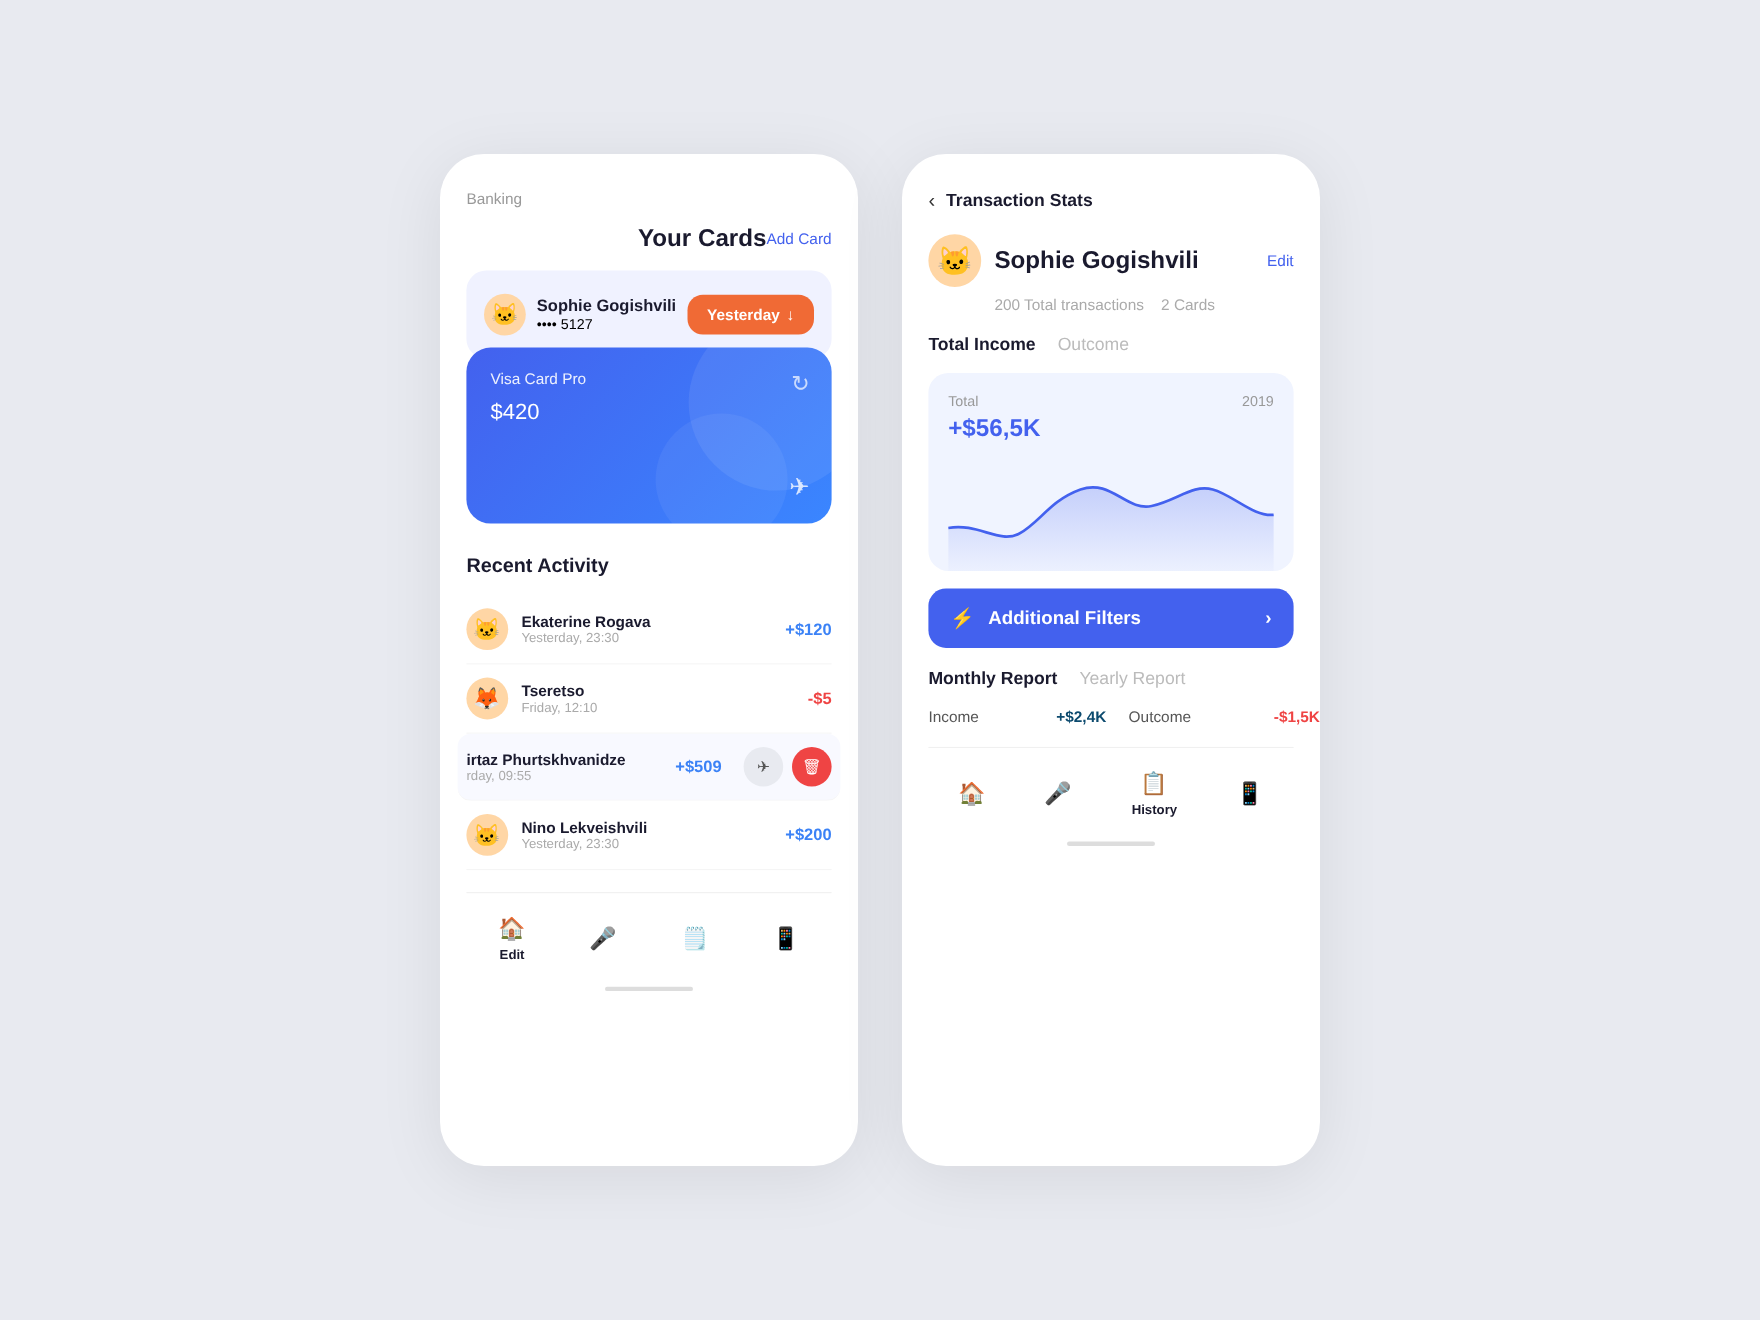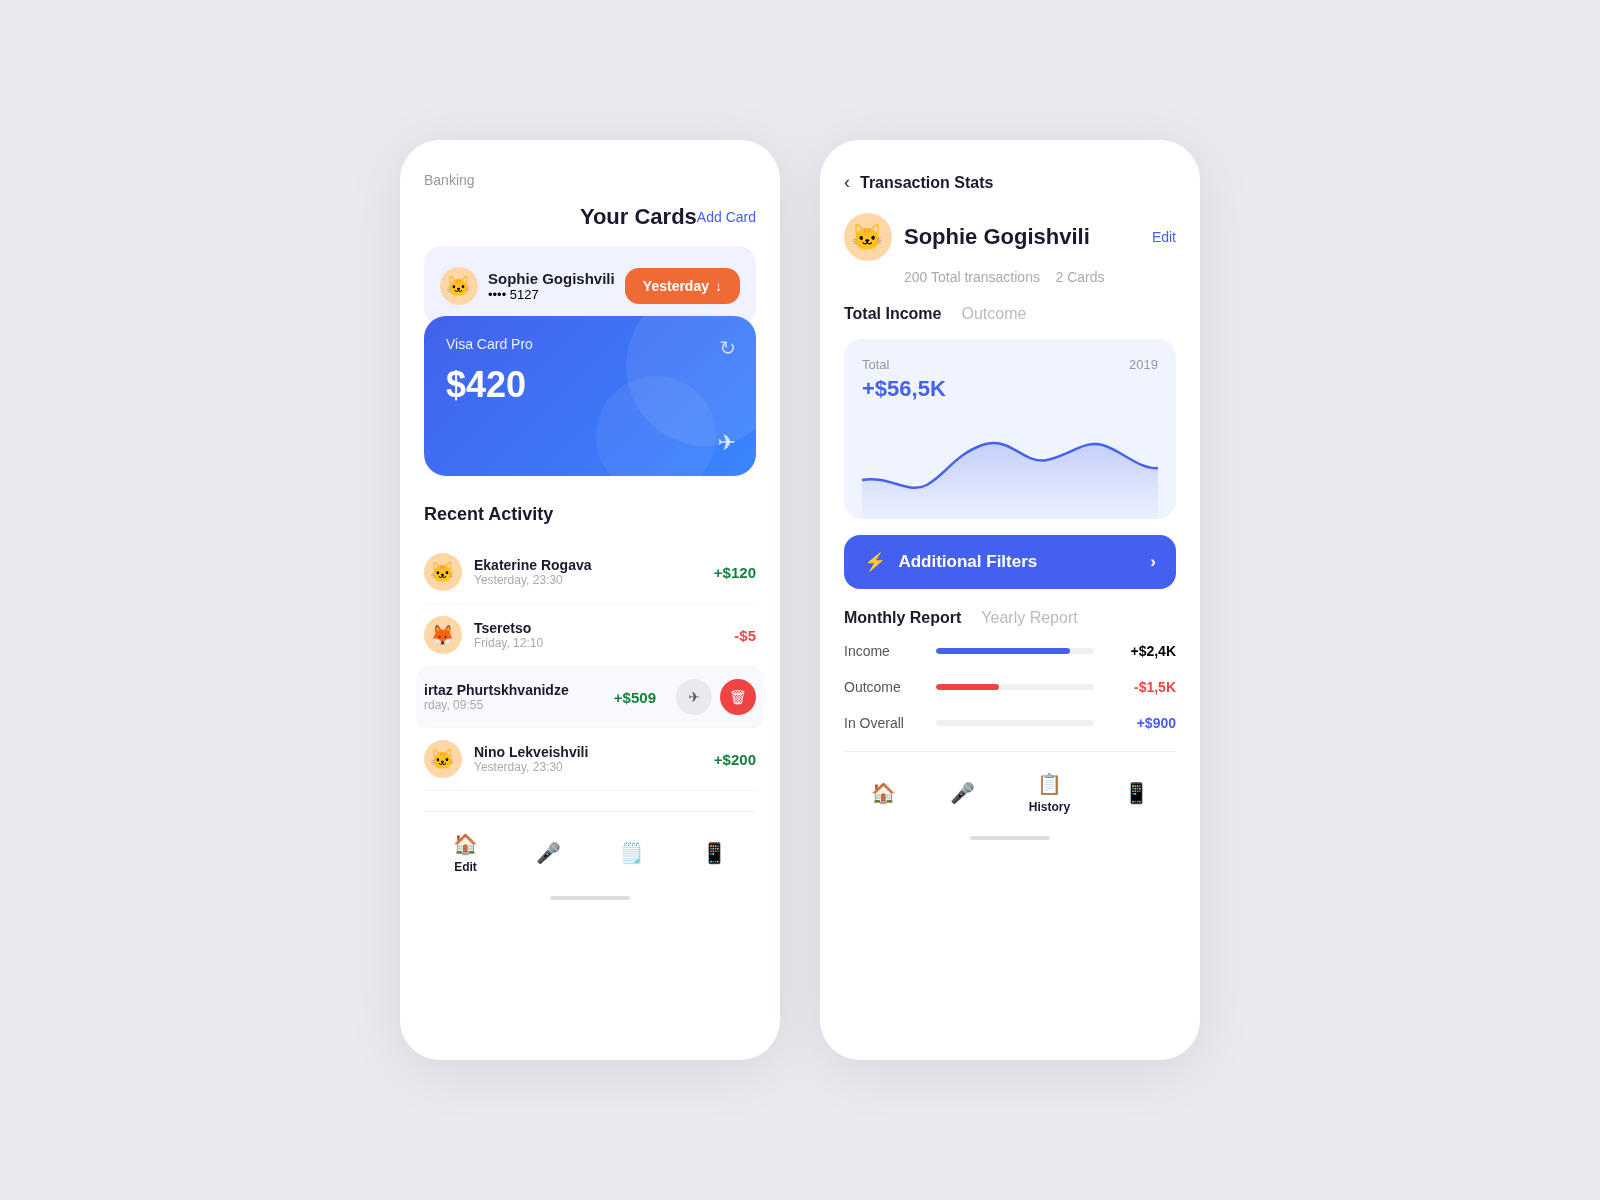--- a/index.html
+++ b/index.html
@@ -141,22 +141,22 @@
       border-radius: 50%;
     }
     .visa-card-name {
       color: rgba(255,255,255,0.9);
       font-size: 14px;
       font-weight: 500;
       margin-bottom: 12px;
     }
     .visa-card-amount {
       color: #fff;
-      font-size: 36px;
-      font-weight: 700;
+      font-size: 20px;
+      font-weight: 400;
     }
     .visa-card-icons {
       position: absolute;
       right: 20px;
       bottom: 20px;
       display: flex;
       gap: 16px;
     }
     .refresh-icon {
       position: absolute;
@@ -197,21 +197,21 @@
       color: #1a1a2e;
     }
     .activity-time {
       font-size: 12px;
       color: #aaa;
     }
     .activity-amount {
       font-size: 15px;
       font-weight: 700;
     }
-    .amount-pos { color: #15803d; }
+    .amount-pos { color: #3b82f6; }
     .amount-neg { color: #ef4444; }
     .action-btns {
       display: flex;
       gap: 8px;
       margin-left: 8px;
     }
     .action-btn {
       width: 36px;
       height: 36px;
       border-radius: 50%;
@@ -381,22 +381,22 @@
       font-weight: 700;
       color: #1a1a2e;
       cursor: pointer;
     }
     .report-tab.inactive {
       font-weight: 400;
       color: #bbb;
     }
     .report-list {
       display: flex;
-      flex-direction: column;
-      gap: 20px;
+      flex-direction: row;
+      gap: 8px;
       margin-bottom: 20px;
     }
     .report-item {
       display: flex;
       align-items: center;
       gap: 12px;
     }
     .report-item-label {
       font-size: 14px;
       color: #555;
@@ -414,21 +414,21 @@
       border-radius: 3px;
     }
     .report-bar.income { background: #4361ee; }
     .report-bar.outcome { background: #ef4444; }
     .report-amount {
       font-size: 14px;
       font-weight: 700;
       width: 70px;
       text-align: right;
     }
-    .report-amount.pos { color: #000000; }
+    .report-amount.pos { color: #0c4a6e; text-align: center; }
     .report-amount.neg { color: #ef4444; }
     .report-amount.overall { color: #4361ee; }
     .bottom-nav-right {
       display: flex;
       justify-content: space-around;
       align-items: center;
       padding: 16px 0 8px;
       border-top: 1px solid #f0f0f0;
     }
   </style>

